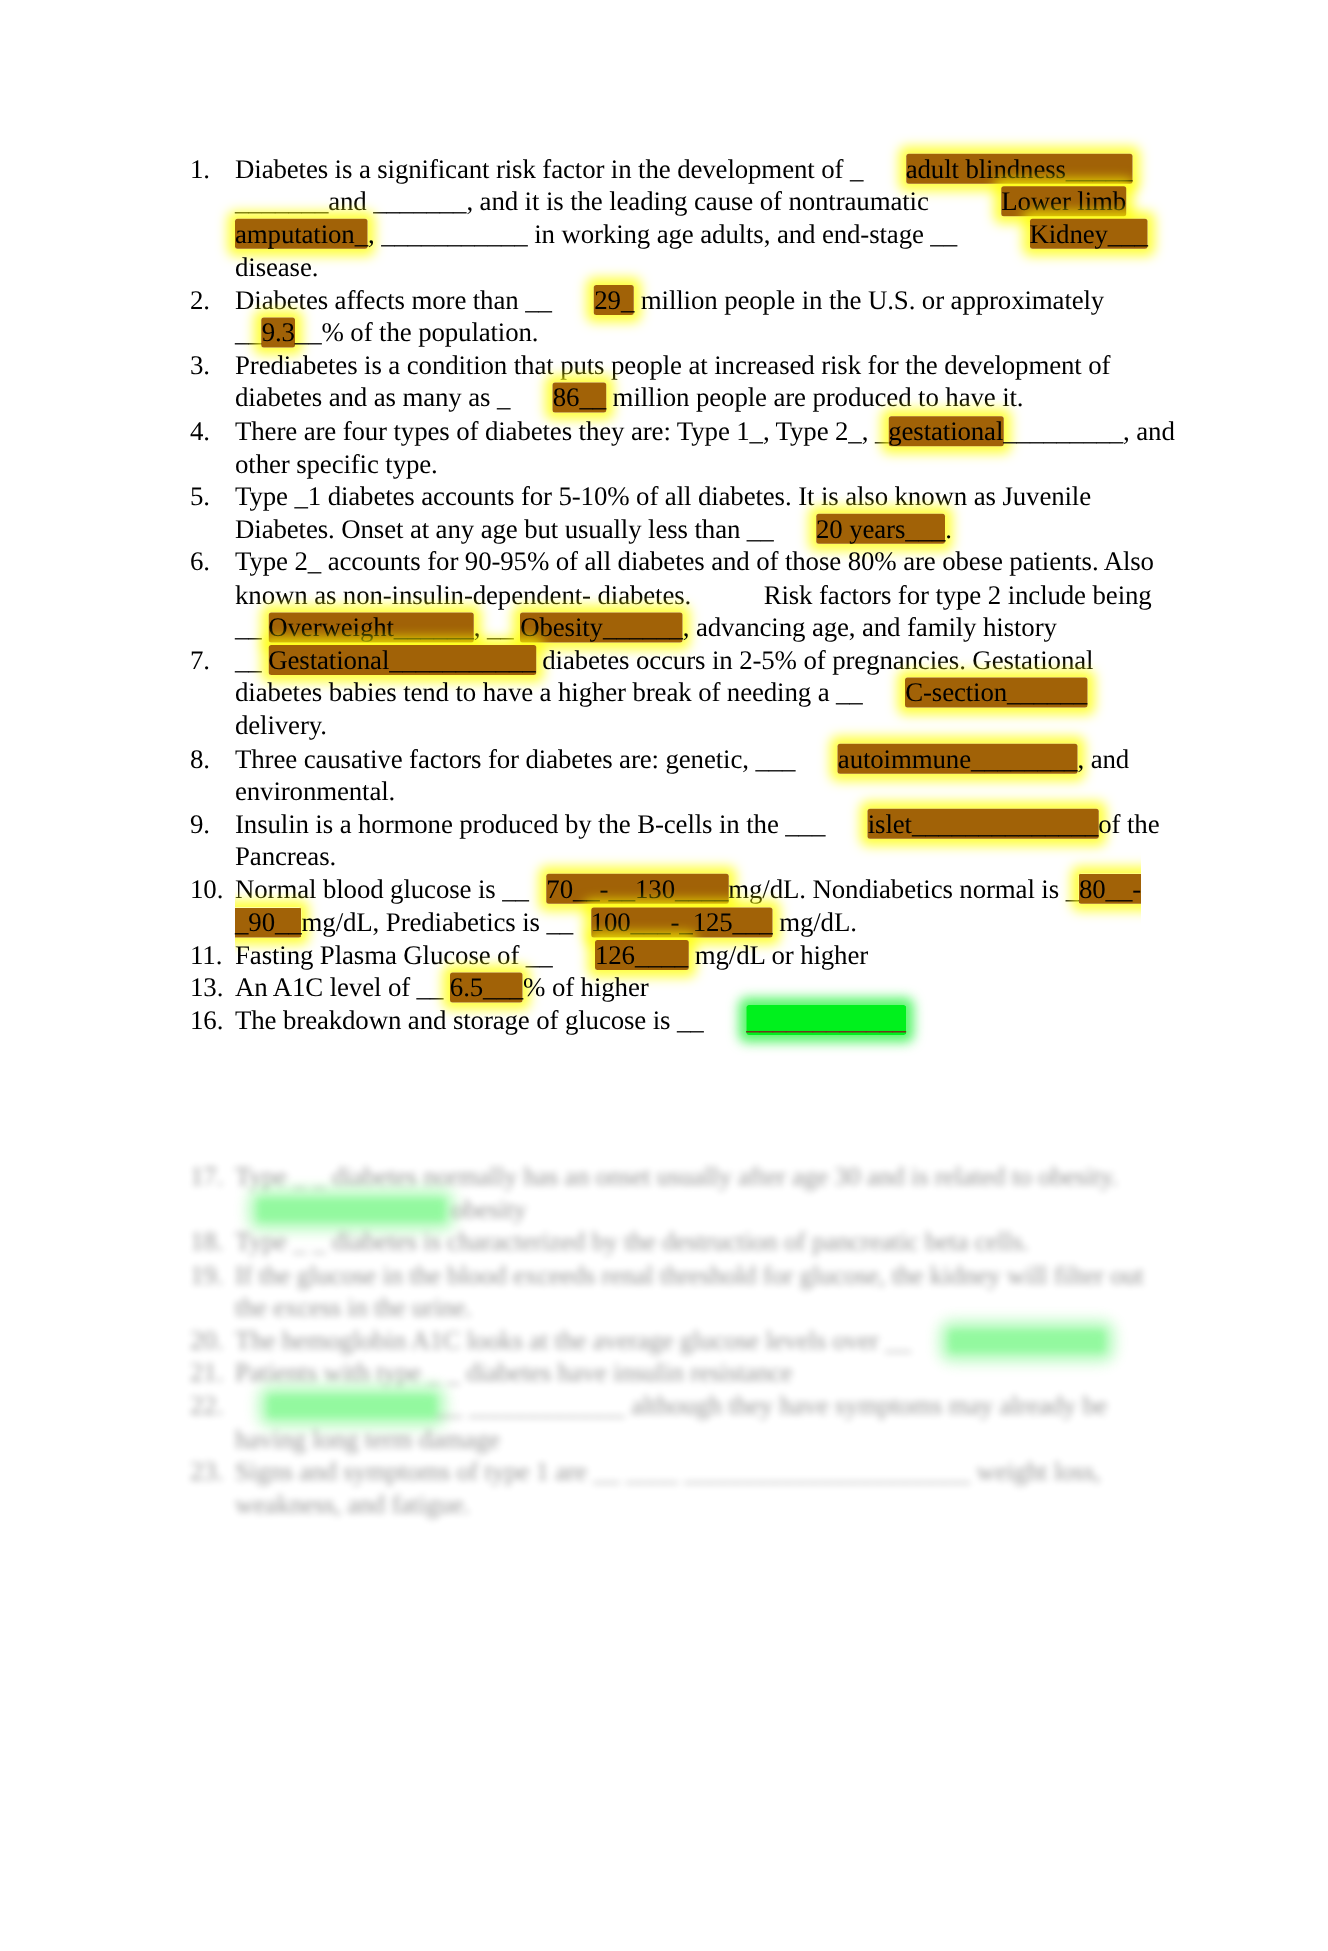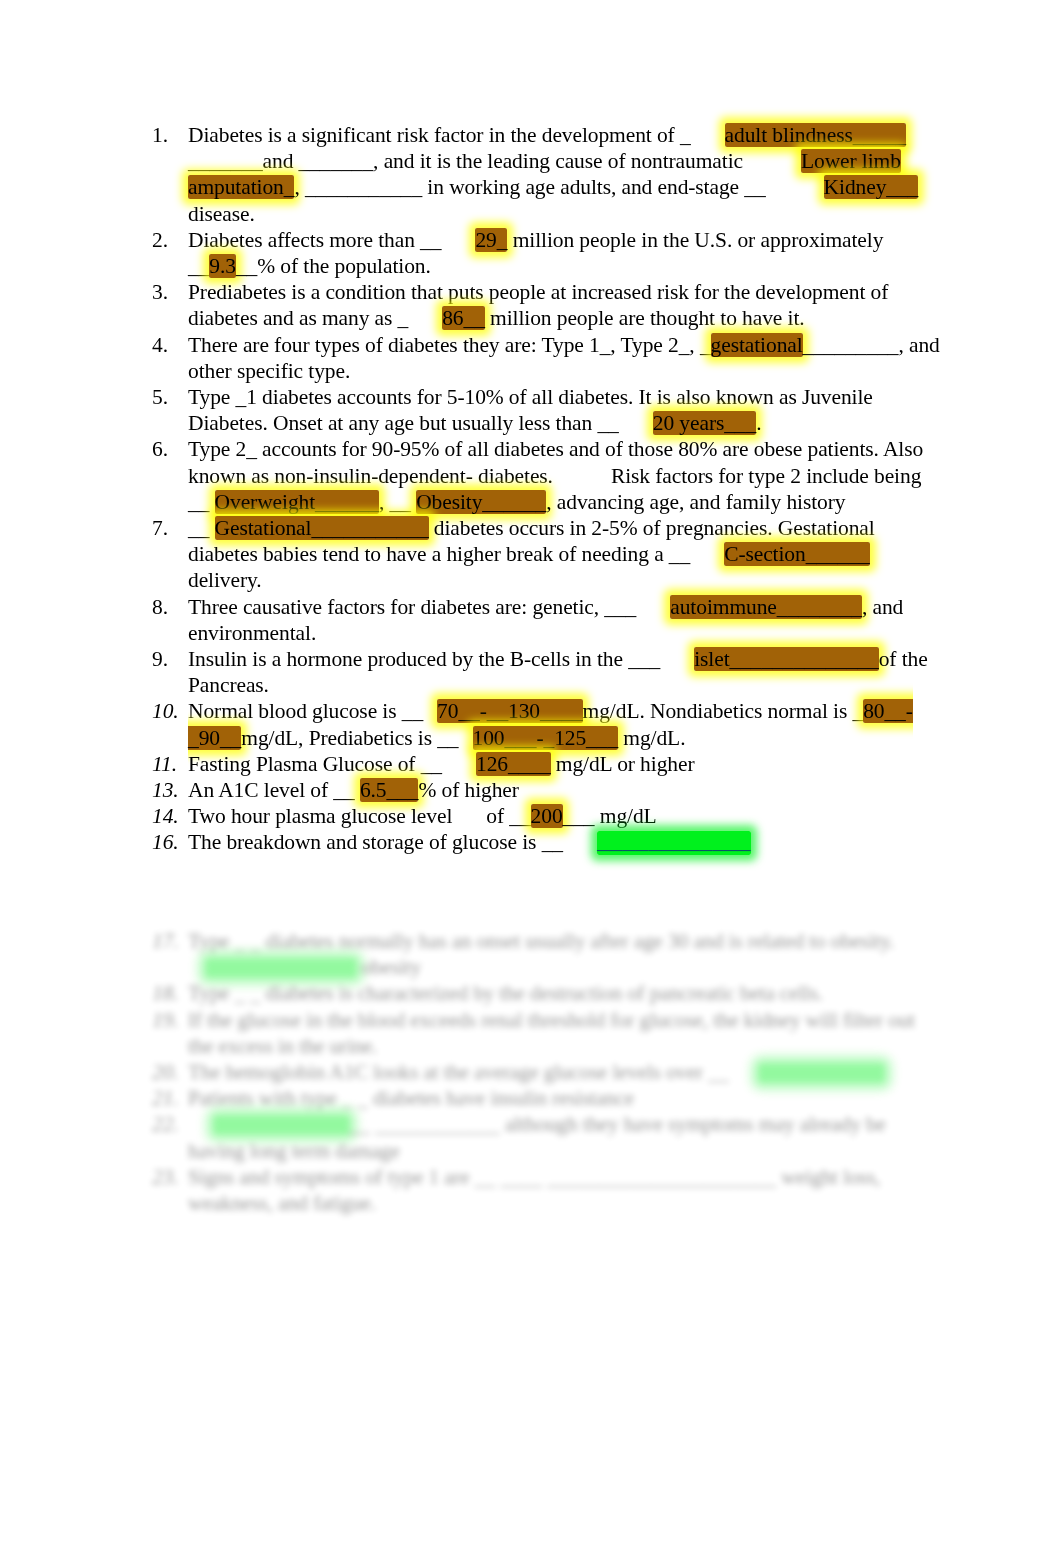--- a/index.html
+++ b/index.html
@@ -52,36 +52,35 @@
     position: absolute;
     left: 0;
     top: 0;
     width: 34px;
     text-align: left;
     font-size: 21.5px;
     line-height: 26.2px;
   }
   li.q.tight > .num {
     width: 30px;
-    font-style: italic;
   }
 
   
   .hl-y {
     background-color: #a16207;
     box-shadow: 0 0 9px 6px rgba(255,255,0,0.75);
     border-radius: 2px;
   }
   .hl-g {
     background-color: #00f11d;
     box-shadow: 0 0 9px 6px rgba(0,241,29,0.65);
     border-radius: 2px;
     color: transparent;
   }
-  .hl-g.has-text { color: #0c4a6e; font-family: Liberation Mono, monospace; }
+  .hl-g.has-text { color: #7f1d1d; }
 
   .gap-sm { display:inline-block; width: 14px; }
   .gap-md { display:inline-block; width: 34px; }
   .gap-lg { display:inline-block; width: 58px; }
 
   
   #faded-section {
     position: absolute;
     left: 152px;
     top: 928px;
@@ -123,21 +122,21 @@
 
       <li class="q">
         <span class="num">2.</span>
         <span>Diabetes affects more than __</span><span class="gap-md"></span><span class="hl-y">29_</span><span> million people in the U.S. or approximately</span>
         <span>__</span><span class="hl-y">9.3</span><span>__% of the population.</span>
       </li>
 
       <li class="q">
         <span class="num">3.</span>
         <span>Prediabetes is a condition that puts people at increased risk for the development</span>
-        <span>of diabetes and as many as _</span><span class="gap-md"></span><span class="hl-y">86__</span><span> million people are thought to have it.</span>
+        <span>of diabetes and as many as _</span><span class="gap-md"></span><span class="hl-y">86__</span><span> million people are produced to have it.</span>
       </li>
 
       <li class="q">
         <span class="num">4.</span>
         <span>There are four types of diabetes they are: Type 1_, Type 2_,</span>
         <span>_</span><span class="hl-y">gestational</span><span>_________, and other specific type.</span>
       </li>
 
       <li class="q">
         <span class="num">5.</span>
@@ -182,24 +181,20 @@
         <span class="num">11.</span>
         <span>Fasting Plasma Glucose of __</span><span class="gap-md"></span><span class="hl-y">126____</span><span> mg/dL or higher</span>
       </li>
 
 
       <li class="q tight">
         <span class="num">13.</span>
         <span>An A1C level of __</span> <span class="hl-y">6.5___</span><span>% of higher</span>
       </li>
 
-      <li class="q tight">
-        <span class="num">14.</span>
-        <span>Two hour plasma glucose level</span><span class="gap-md"></span><span>of __</span><span class="hl-y">200</span><span>___ mg/dL</span>
-      </li>
 
 
       <li class="q tight">
         <span class="num">16.</span>
         <span>The breakdown and storage of glucose is __</span><span class="gap-md"></span><span class="hl-g has-text">____________</span>
       </li>
 
     </ol>
   </div>
 

